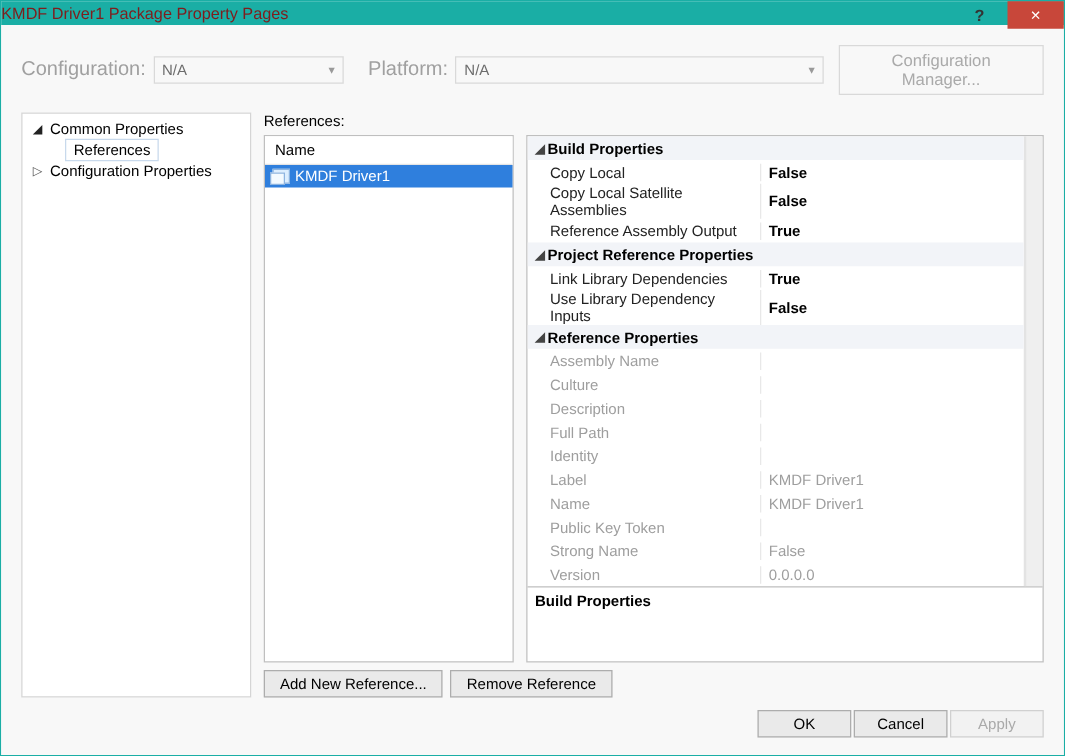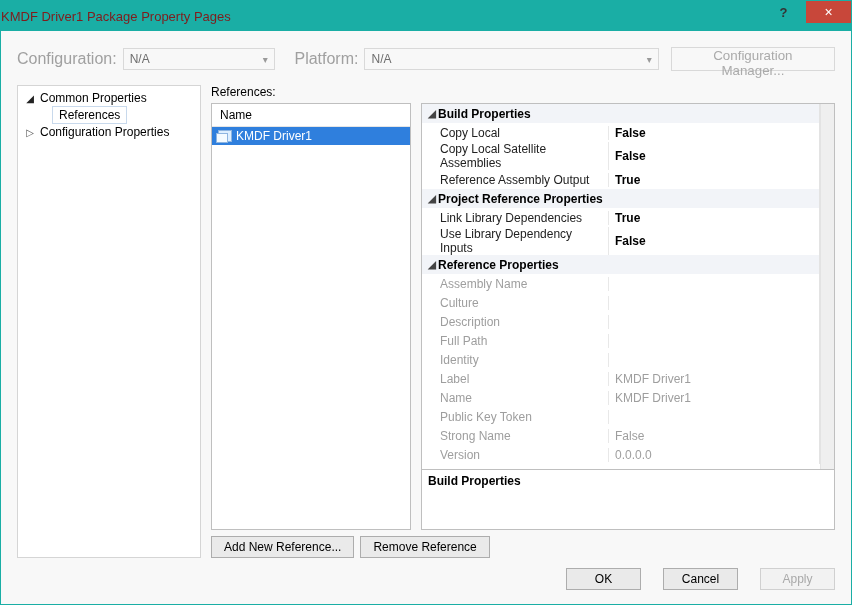--- a/index.html
+++ b/index.html
@@ -73,21 +73,21 @@
       justify-content: space-between;
       padding: 0 6px;
       color: #6d6d6d;
     }
     .config-combo.cfg1 { width: 160px; }
     .config-combo.cfg2 { width: 310px; }
     .chev { color: #9a9a9a; font-size: 10px; }
     .config-mgr-btn {
       border: 1px solid #d9d9d9;
       background: #f8f8f8;
-      height: 24px;
+      height: 40px;
       padding: 0 12px;
       color: #aaa;
     }
     .main-area {
       flex: 1;
       display: flex;
       gap: 10px;
       min-height: 0;
     }
     .tree-panel {
@@ -237,21 +237,21 @@
       cursor: default;
     }
     .btn.disabled {
       color: #a9a9a9;
       border-color: #d0d0d0;
       background: #f2f2f2;
     }
     .dialog-buttons {
       display: flex;
       justify-content: flex-end;
-      gap: 22px;
+      gap: 2px;
       padding: 10px 0 4px 0;
     }
     .btn.std { min-width: 75px; text-align: center; }
   </style>
 </head>
 <body>
 
 <div class="window">
 
   <div class="titlebar">

